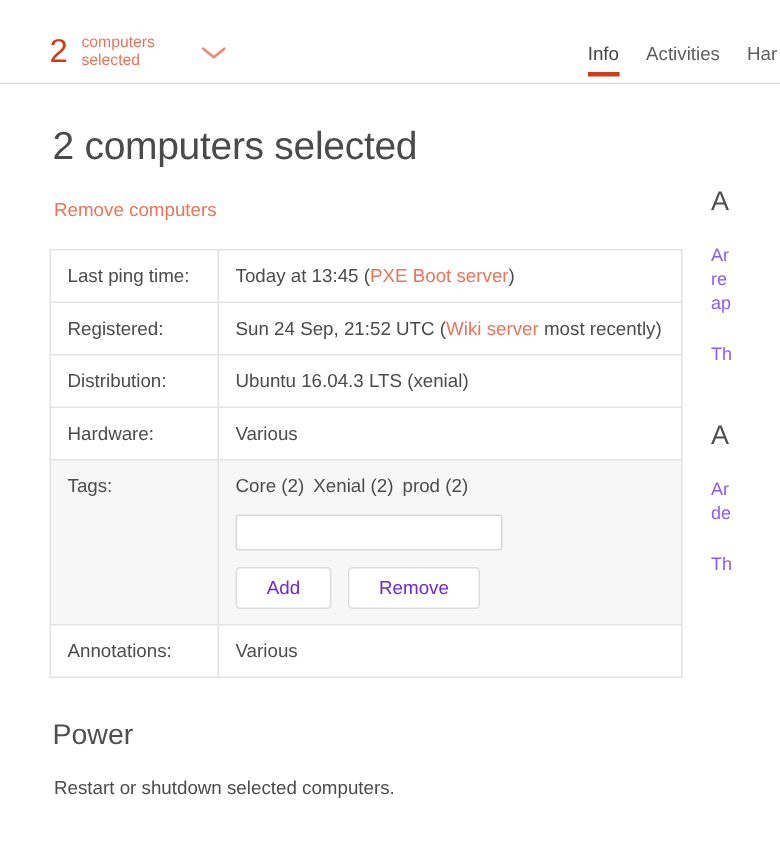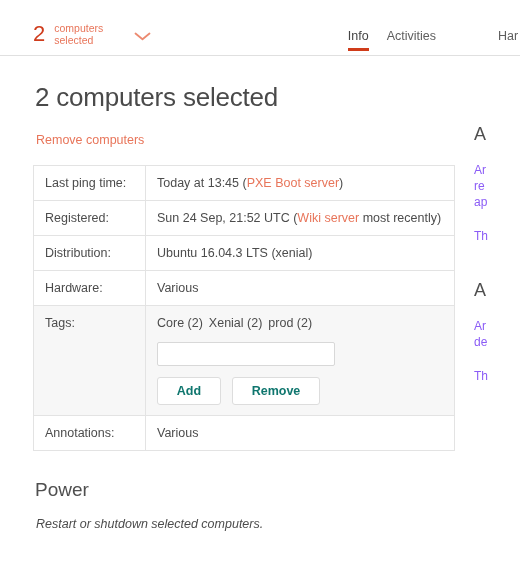--- a/index.html
+++ b/index.html
@@ -74,21 +74,20 @@
     position: absolute;
     left: 0; right: 0;
     bottom: 0;
     height: 3px;
     background: #d03c1a;
   }
   .tab.clipped {
     width: 22px;
     overflow: hidden;
     margin-right: 0;
-    margin-left: 44px;
   }
 
   
   .main {
     position: absolute;
     left: 33px;
     top: 56px;
     width: 424px;
   }
   .page-title {
@@ -147,45 +146,43 @@
     padding: 0 6px;
     outline: none;
   }
   .tag-buttons {
     margin-top: 11px;
     display: flex;
   }
   .btn {
     font-family: "Liberation Sans", sans-serif;
     font-size: 12.5px;
-    color: #0f766e;
+    color: #6d28d9;
     background: #ffffff;
     border: 1px solid #dddddd;
     border-radius: 3px;
     padding: 6px 0;
     width: 64px;
     text-align: center;
     cursor: pointer;
     margin-right: 11px;
-    font-weight: bold;
   }
   .btn.wide { width: 88px; }
 
   
   .section-title {
     font-size: 19px;
     font-weight: 400;
     color: #4f4f4f;
     margin: 28px 0 0 2px;
   }
   .section-desc {
     font-size: 12.5px;
     color: #4c4c4c;
     margin: 16px 0 0 3px;
-    font-style: italic;
   }
 
   
   .side {
     position: absolute;
     left: 474px;
     top: 56px;
     width: 46px;
     overflow: hidden;
   }

